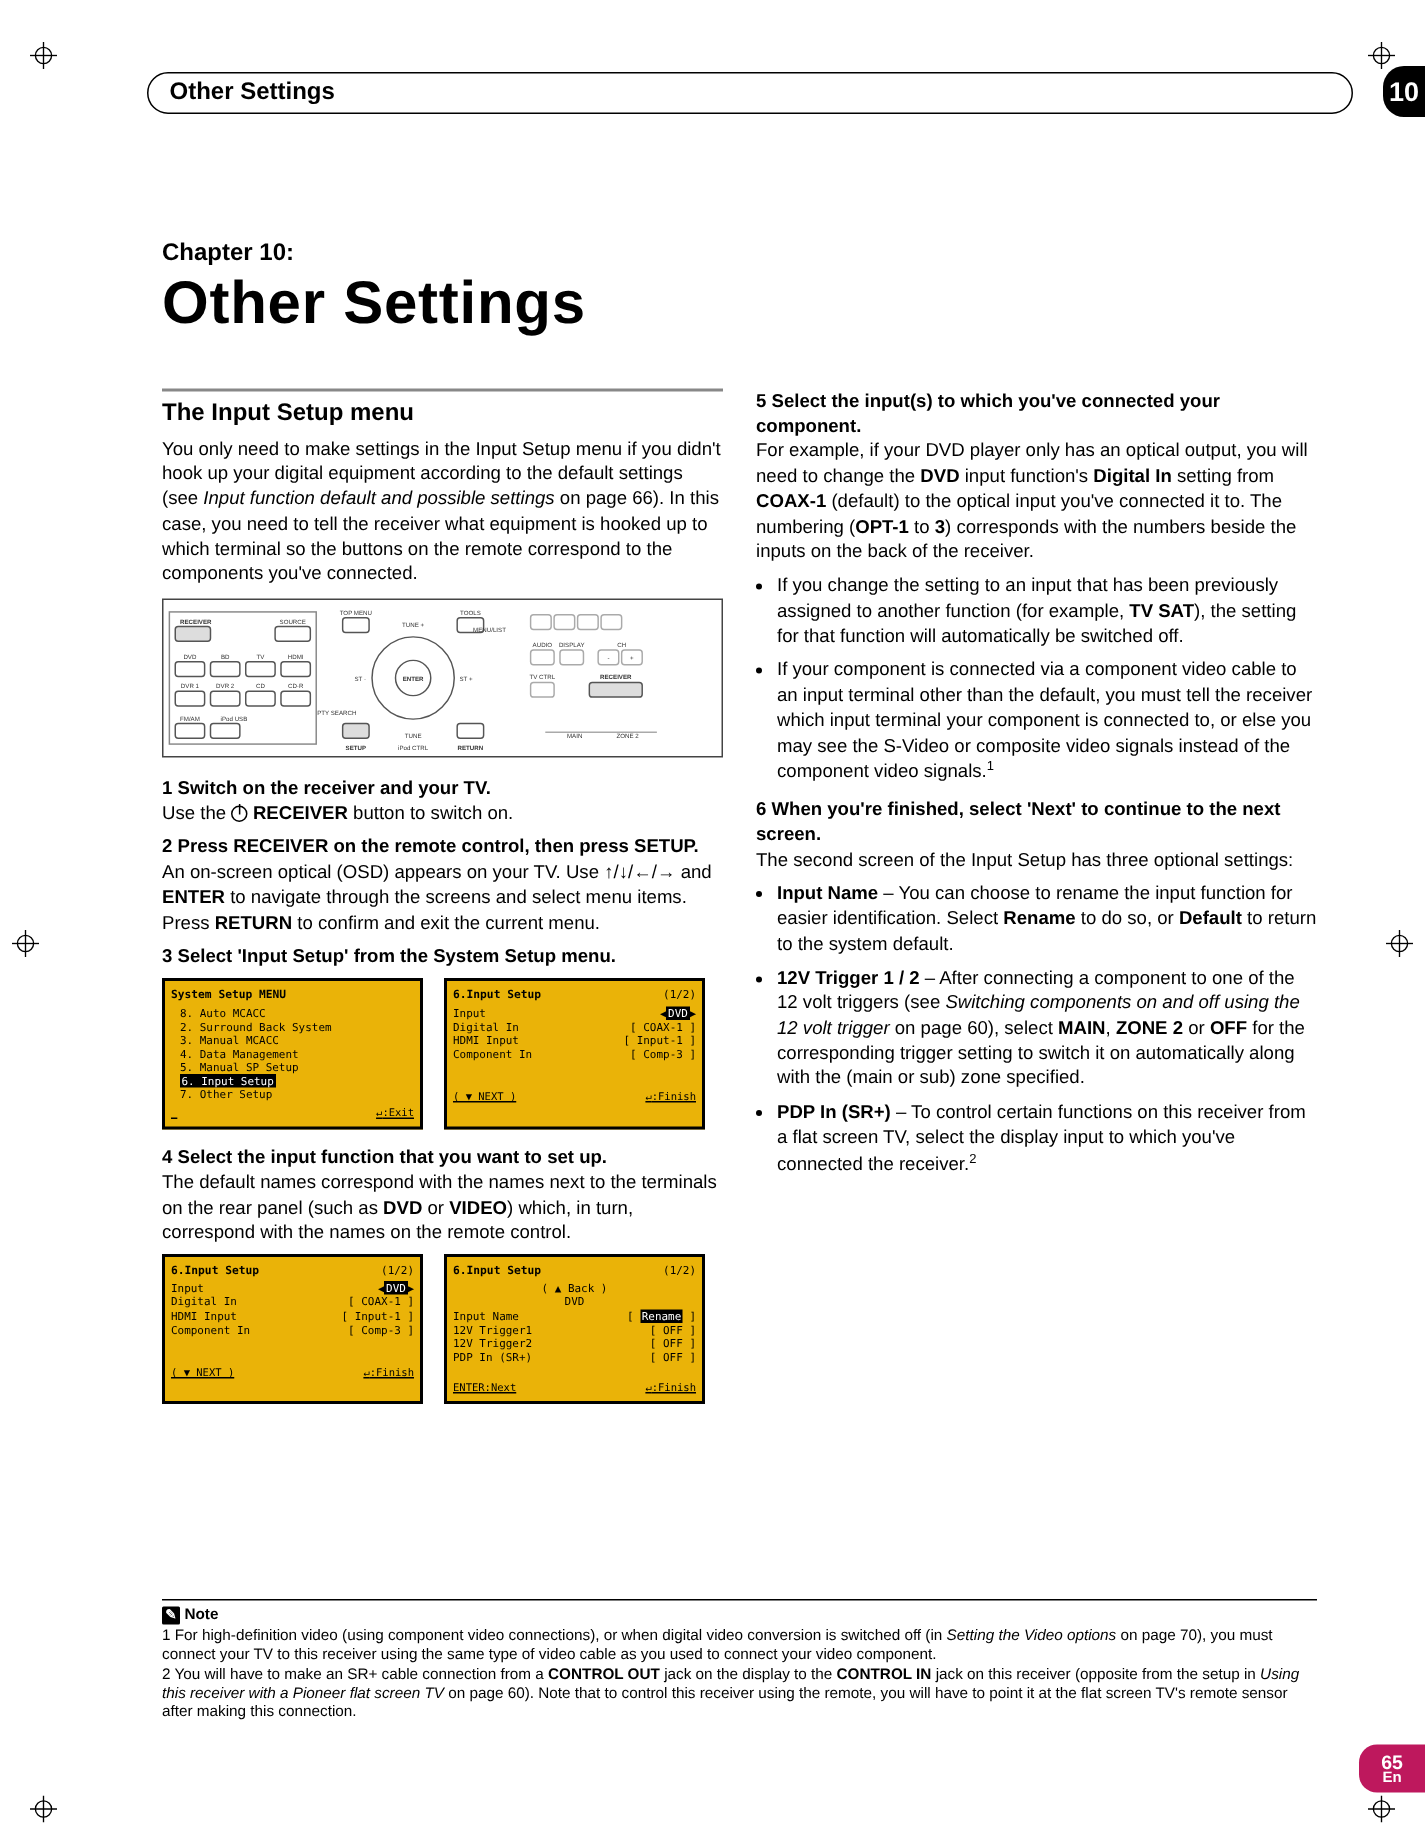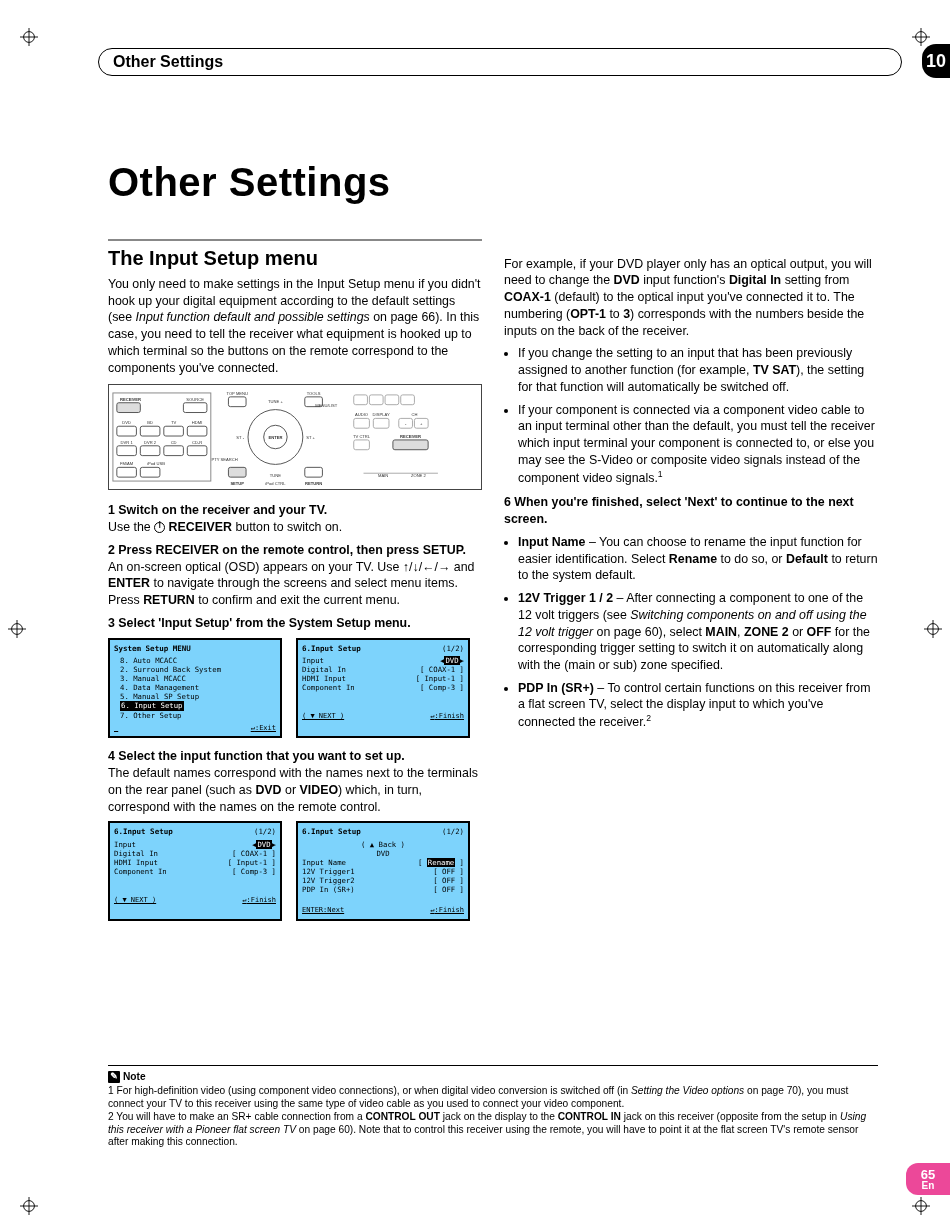--- a/index.html
+++ b/index.html
@@ -50,21 +50,21 @@
     position: absolute;
     top: 160px;
     left: 108px;
     width: 770px;
   }
   .chapter-label { font-weight: 700; font-size: 16px; margin-bottom: 2px; }
   .chapter-title { font-weight: 900; font-size: 40px; margin: 0 0 34px 0; letter-spacing: 0.5px; }
   .columns { display: flex; gap: 22px; }
   .col { width: 374px; font-size: 12.4px; line-height: 1.35; }
   .rule { border-top: 2.5px solid #888; margin-bottom: 4px; }
-  .h2 { font-weight: 700; font-size: 20px; margin: 0 0 4px; }
+  .h2 { font-weight: 700; font-size: 16px; margin: 0 0 4px; }
   p { margin: 0 0 8px; }
   .step-head { font-weight: 700; }
   .step { margin-bottom: 6px; }
   b { font-weight: 700; }
   i { }
   sup { font-size: 0.7em; vertical-align: super; }
   ul.bullets { margin: 4px 0 8px 14px; padding: 0; }
   ul.bullets li { margin-bottom: 6px; }
 
   .remote {
@@ -79,21 +79,21 @@
   .remote svg { width: 100%; height: 100%; }
 
   .osd-row { display: flex; gap: 14px; margin: 6px 0 10px; }
   .osd {
     border: 2px solid #000;
     width: 174px;
     padding: 4px;
     font-family: monospace;
     font-size: 7.3px;
     line-height: 1.25;
-    background: #7dd3fc;
+    background: #eab308;
   }
   .osd .title { font-weight: 700; font-size: 7.5px; margin-bottom: 3px; }
   .osd ol { margin: 0 0 0 6px; padding: 0; list-style: none; }
   .osd ol li { white-space: nowrap; }
   .osd .hilite { background: #000; color: #fff; padding: 0 1px; display:inline-block; }
   .osd .foot { display:flex; justify-content:space-between; margin-top: 4px; font-size: 7px; text-decoration: underline; }
   .osd .pair { display:flex; justify-content:space-between; }
 
   .arrow { display: inline-block; font-weight: 700; }
 
@@ -111,21 +111,21 @@
     display: inline-flex; align-items: center; gap: 3px;
     background: #fff;
     font-weight: 700;
     margin-bottom: 2px;
   }
   .note-badge .icon { width: 12px; height: 12px; background:#000; color:#fff; display:inline-flex; align-items:center; justify-content:center; border-radius:1px; font-size:9px;}
   .page-chip {
     position: absolute;
     right: 0; bottom: 34px;
     width: 44px; height: 32px;
-    background: #ec4899; color: #fff;
+    background: #be185d; color: #fff;
     border-top-left-radius: 12px;
     border-bottom-left-radius: 12px;
     display:flex; flex-direction:column; align-items:center; justify-content:center;
     font-weight:700;
   }
   .page-chip .pn { font-size: 13px; line-height: 1; }
   .page-chip .lang { font-size: 10px; line-height: 1; }
 
   .pwr-icon { display:inline-block; width:11px; height:11px; border:1.4px solid #000; border-radius:50%; position:relative; vertical-align:-2px; }
   .pwr-icon:after { content:""; position:absolute; left:50%; top:-2px; width:1.5px; height:7px; background:#000; transform:translateX(-50%);}
@@ -163,20 +163,21 @@
       <line x1="10" y1="0" x2="10" y2="20" stroke="#000"></line>
       <line x1="0" y1="10" x2="20" y2="10" stroke="#000"></line>
     </svg></div>
 
 <div class="header-bar">
   <div class="header-title-box">Other Settings</div>
 </div>
 <div class="header-chip">10</div>
 
 <div class="content">
+  <div class="chapter-label">Chapter 10:</div>
   <h1 class="chapter-title">Other Settings</h1>
 
   <div class="columns">
 
     <div class="col">
       <div class="rule"></div>
       <div class="h2">The Input Setup menu</div>
       <p>
         <span>You only need to make settings in the Input Setup menu if you didn't hook up your digital equipment according to the default settings (see </span><i>Input function default and possible settings</i><span> on page 66). In this case, you need to tell the receiver what equipment is hooked up to which terminal so the buttons on the remote correspond to the components you've connected.</span>
       </p>
@@ -376,30 +377,31 @@
           <div class="foot">
               <span>ENTER:Next</span>
               <span>↵<span>:Finish</span></span>
             </div>
         </div>
       </div>
     </div>
 
     <div class="col">
       <p class="step">
-        <br>
+        <span class="step-head">5    Select the input(s) to which you've connected your component.</span><br>
         <span>For example, if your DVD player only has an optical output, you will need to change the </span><b>DVD</b><span> input function's </span><b>Digital In</b><span> setting from </span><b>COAX-1</b><span> (default) to the optical input you've connected it to. The numbering (</span><b>OPT-1</b><span> to </span><b>3</b><span>) corresponds with the numbers beside the inputs on the back of the receiver.</span>
       </p>
       <ul class="bullets">
         <li><span>If you change the setting to an input that has been previously assigned to another function (for example, </span><b>TV SAT</b><span>), the setting for that function will automatically be switched off.</span></li>
         <li><span>If your component is connected via a component video cable to an input terminal other than the default, you must tell the receiver which input terminal your component is connected to, or else you may see the S-Video or composite video signals instead of the component video signals.</span><sup>1</sup></li>
       </ul>
 
       <p class="step">
         <span class="step-head">6    When you're finished, select 'Next' to continue to the next screen.</span><br>
+        <span>The second screen of the Input Setup has three optional settings:</span>
       </p>
       <ul class="bullets">
         <li><b>Input Name</b><span> – You can choose to rename the input function for easier identification. Select </span><b>Rename</b><span> to do so, or </span><b>Default</b><span> to return to the system default.</span></li>
         <li><b>12V Trigger 1 / 2</b><span> – After connecting a component to one of the 12 volt triggers (see </span><i>Switching components on and off using the 12 volt trigger</i><span> on page 60), select </span><b>MAIN</b><span>, </span><b>ZONE 2</b><span> or </span><b>OFF</b><span> for the corresponding trigger setting to switch it on automatically along with the (main or sub) zone specified.</span></li>
         <li><b>PDP In (SR+)</b><span> – To control certain functions on this receiver from a flat screen TV, select the display input to which you've connected the receiver.</span><sup>2</sup></li>
       </ul>
 
     </div>
   </div>
 </div>

